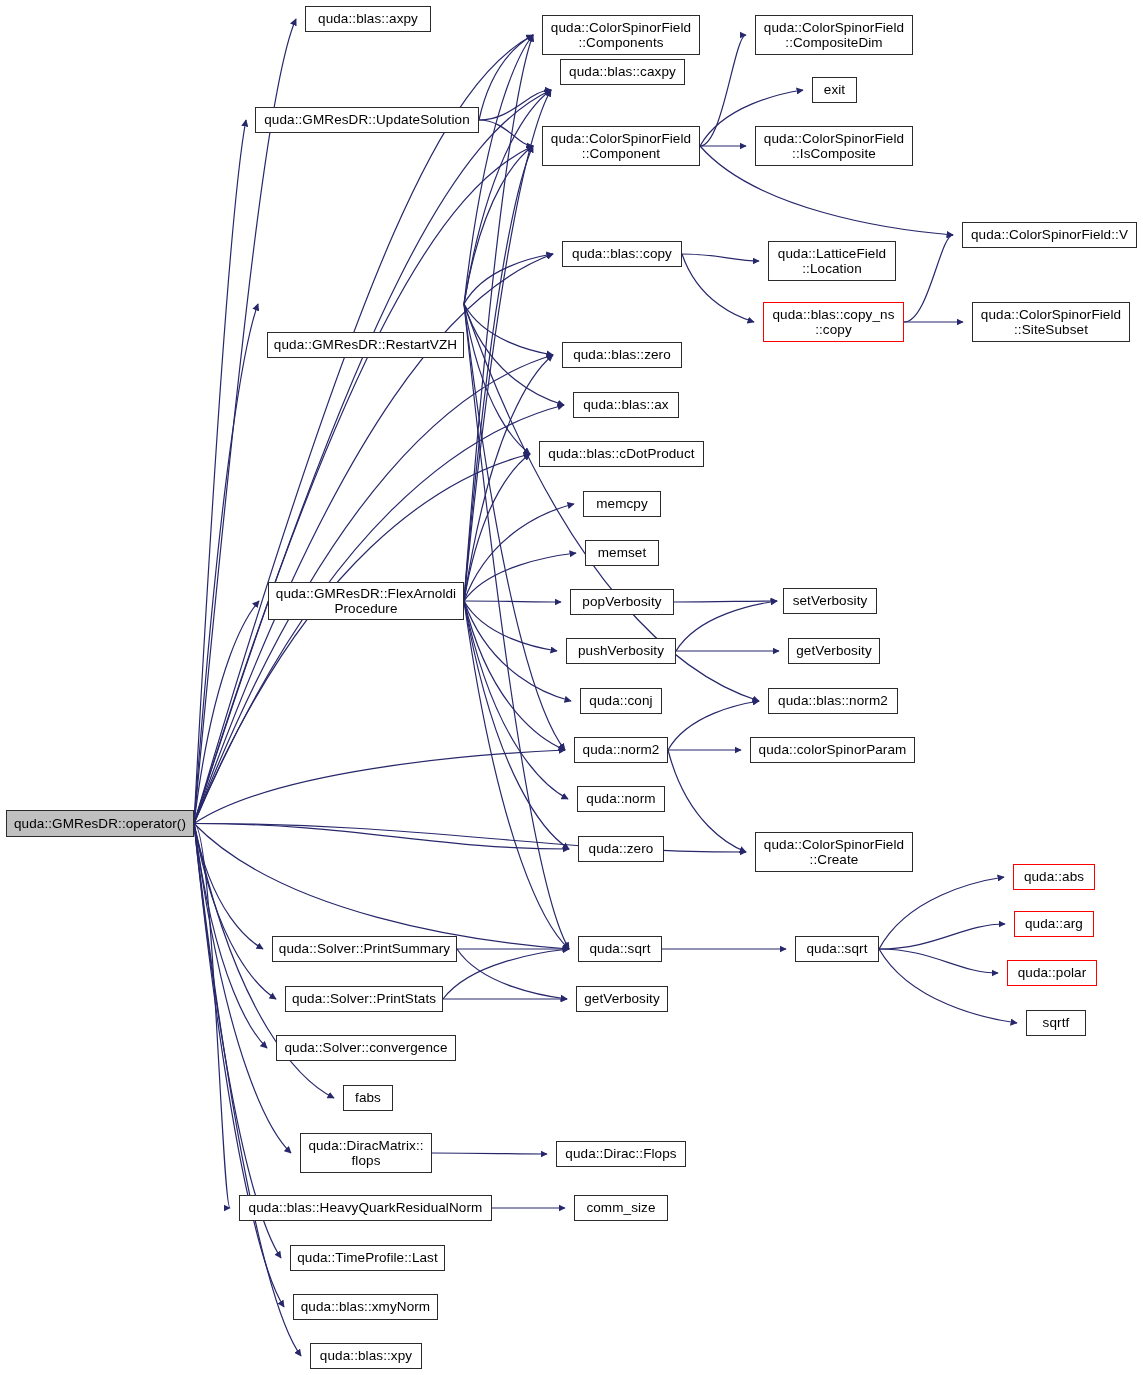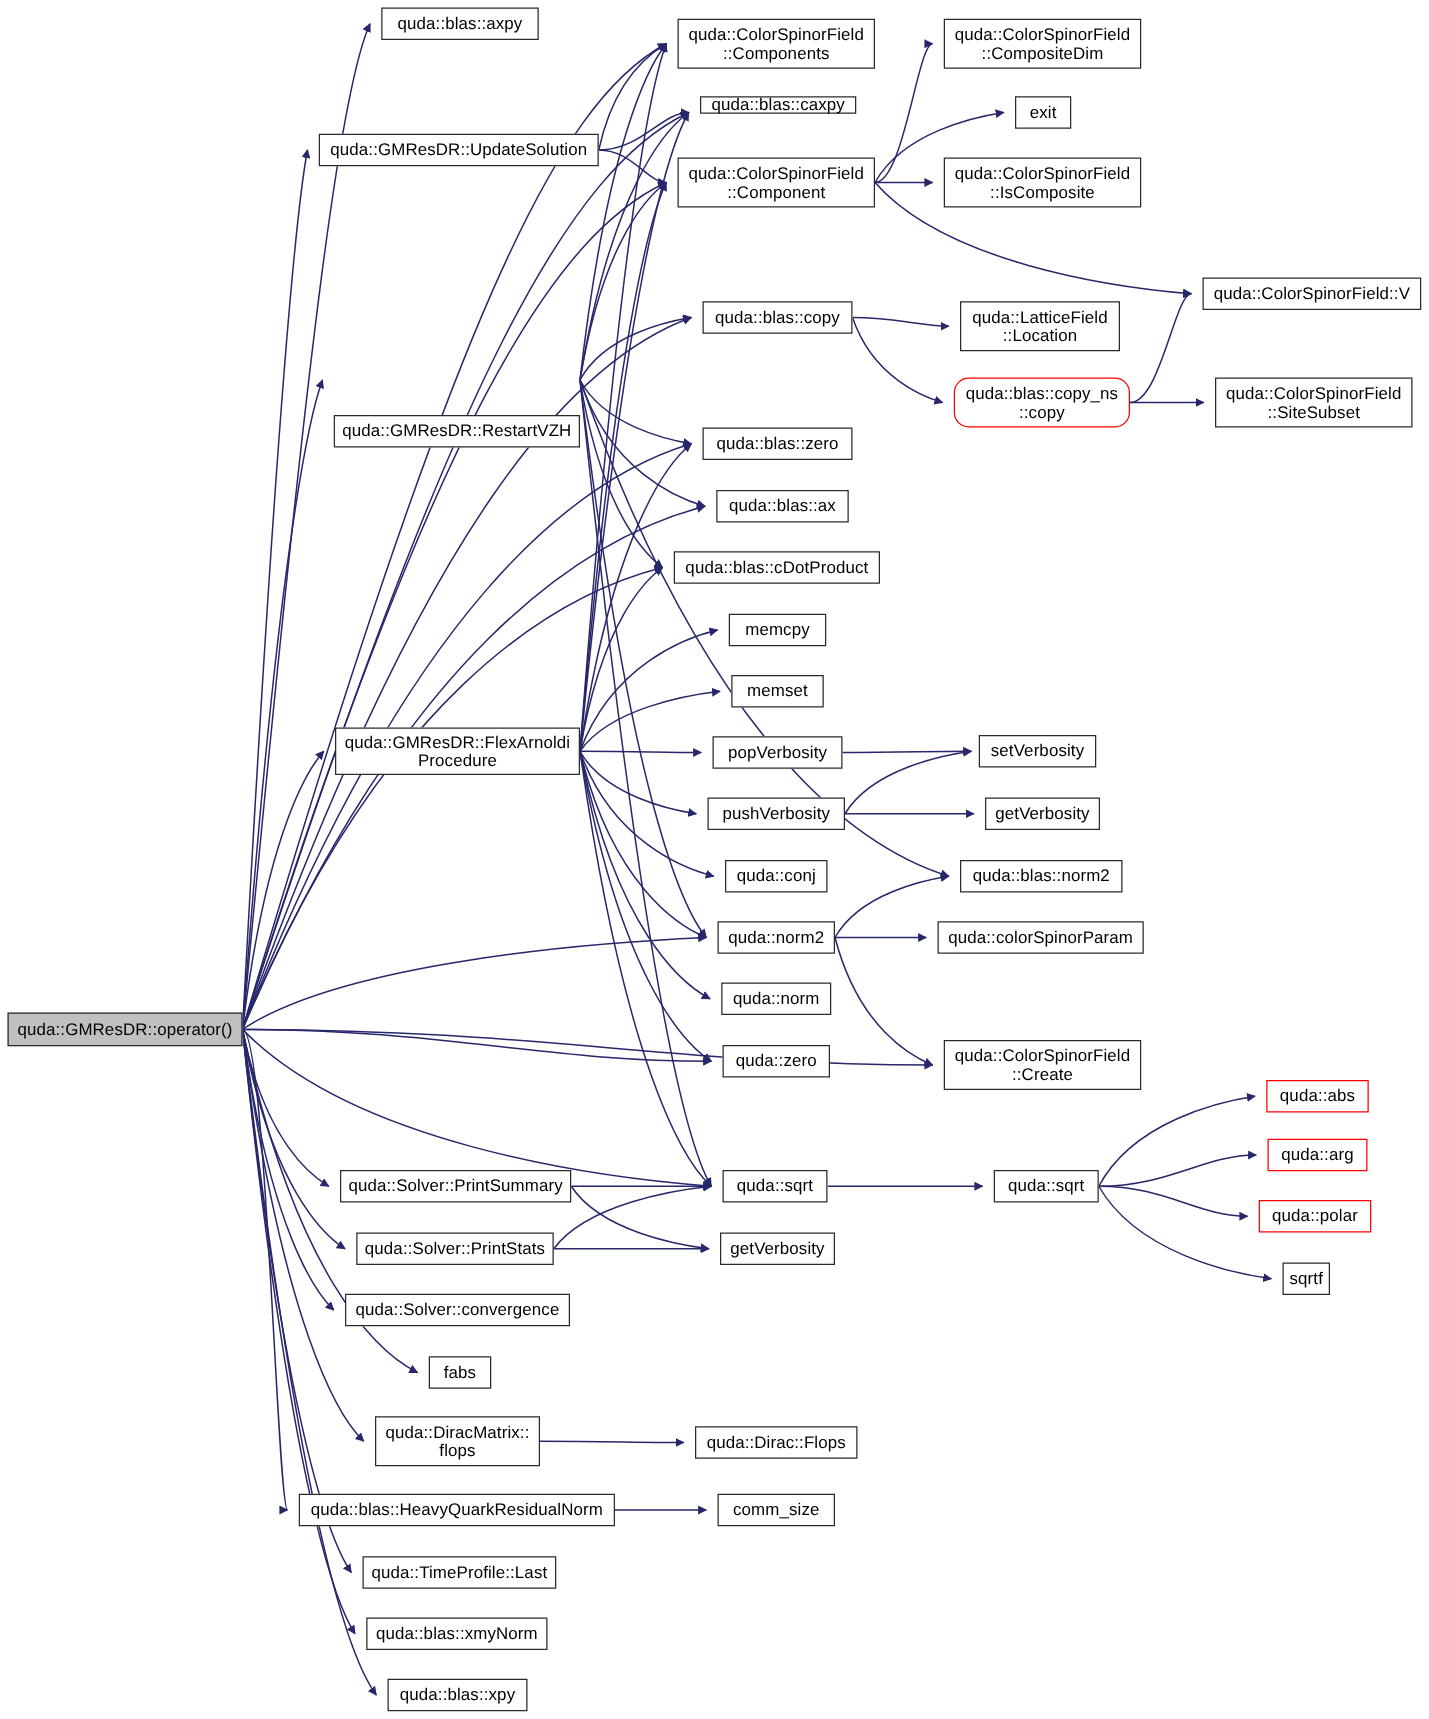--- a/index.html
+++ b/index.html
@@ -137,32 +137,32 @@
       </g>
   </svg>
   <div id="node-layer">
       <div class="node root" style="left: 6px; top: 810px; width: 188px; height: 27px;">quda::GMResDR::operator()</div>
       <div class="node" style="left: 305px; top: 6px; width: 126px; height: 26px;">quda::blas::axpy</div>
       <div class="node" style="left: 542px; top: 15px; width: 158px; height: 40px;">quda::ColorSpinorField
 ::Components</div>
       <div class="node" style="left: 755px; top: 15px; width: 158px; height: 40px;">quda::ColorSpinorField
 ::CompositeDim</div>
       <div class="node" style="left: 255px; top: 107px; width: 224px; height: 26px;">quda::GMResDR::UpdateSolution</div>
-      <div class="node" style="left: 560px; top: 77px; width: 125px; height: 14px;">quda::blas::caxpy</div>
+      <div class="node" style="left: 560px; top: 59px; width: 125px; height: 26px;">quda::blas::caxpy</div>
       <div class="node" style="left: 812px; top: 77px; width: 45px; height: 26px;">exit</div>
       <div class="node" style="left: 542px; top: 126px; width: 158px; height: 40px;">quda::ColorSpinorField
 ::Component</div>
       <div class="node" style="left: 755px; top: 126px; width: 158px; height: 40px;">quda::ColorSpinorField
 ::IsComposite</div>
       <div class="node" style="left: 962px; top: 222px; width: 175px; height: 26px;">quda::ColorSpinorField::V</div>
       <div class="node" style="left: 562px; top: 241px; width: 120px; height: 26px;">quda::blas::copy</div>
       <div class="node" style="left: 768px; top: 241px; width: 128px; height: 40px;">quda::LatticeField
 ::Location</div>
       <div class="node" style="left: 267px; top: 291px; width: 197px; height: 26px; margin-top: 41px;">quda::GMResDR::RestartVZH</div>
-      <div class="node red" style="left: 763px; top: 302px; width: 141px; height: 40px; border-radius: 12px;">quda::blas::copy_ns
+      <div class="node red" style="left: 763px; top: 302px; width: 141px; height: 40px;">quda::blas::copy_ns
 ::copy</div>
       <div class="node" style="left: 972px; top: 302px; width: 158px; height: 40px;">quda::ColorSpinorField
 ::SiteSubset</div>
       <div class="node" style="left: 562px; top: 342px; width: 120px; height: 26px;">quda::blas::zero</div>
       <div class="node" style="left: 573px; top: 392px; width: 106px; height: 26px;">quda::blas::ax</div>
       <div class="node" style="left: 539px; top: 441px; width: 165px; height: 26px;">quda::blas::cDotProduct</div>
       <div class="node" style="left: 583px; top: 491px; width: 78px; height: 26px;">memcpy</div>
       <div class="node" style="left: 585px; top: 540px; width: 74px; height: 26px; text-align: right;">memset</div>
       <div class="node" style="left: 268px; top: 582px; width: 196px; height: 38px;">quda::GMResDR::FlexArnoldi
 Procedure</div>
@@ -177,21 +177,21 @@
       <div class="node" style="left: 577px; top: 786px; width: 88px; height: 26px;">quda::norm</div>
       <div class="node" style="left: 578px; top: 836px; width: 86px; height: 26px;">quda::zero</div>
       <div class="node" style="left: 755px; top: 832px; width: 158px; height: 40px;">quda::ColorSpinorField
 ::Create</div>
       <div class="node" style="left: 272px; top: 936px; width: 185px; height: 26px;">quda::Solver::PrintSummary</div>
       <div class="node" style="left: 578px; top: 936px; width: 84px; height: 26px;">quda::sqrt</div>
       <div class="node" style="left: 795px; top: 936px; width: 84px; height: 26px;">quda::sqrt</div>
       <div class="node red" style="left: 1013px; top: 864px; width: 82px; height: 26px;">quda::abs</div>
       <div class="node red" style="left: 1014px; top: 911px; width: 80px; height: 26px;">quda::arg</div>
       <div class="node red" style="left: 1007px; top: 960px; width: 90px; height: 26px;">quda::polar</div>
-      <div class="node" style="left: 1026px; top: 1010px; width: 38px; height: 26px;">sqrtf</div>
+      <div class="node" style="left: 1026px; top: 1010px; width: 60px; height: 26px;">sqrtf</div>
       <div class="node" style="left: 285px; top: 986px; width: 158px; height: 26px;">quda::Solver::PrintStats</div>
       <div class="node" style="left: 576px; top: 986px; width: 92px; height: 26px;">getVerbosity</div>
       <div class="node" style="left: 276px; top: 1035px; width: 180px; height: 26px;">quda::Solver::convergence</div>
       <div class="node" style="left: 343px; top: 1085px; width: 50px; height: 26px;">fabs</div>
       <div class="node" style="left: 300px; top: 1133px; width: 132px; height: 40px;">quda::DiracMatrix::
 flops</div>
       <div class="node" style="left: 556px; top: 1141px; width: 130px; height: 26px;">quda::Dirac::Flops</div>
       <div class="node" style="left: 239px; top: 1195px; width: 253px; height: 26px;">quda::blas::HeavyQuarkResidualNorm</div>
       <div class="node" style="left: 574px; top: 1195px; width: 94px; height: 26px;">comm_size</div>
       <div class="node" style="left: 290px; top: 1245px; width: 155px; height: 26px;">quda::TimeProfile::Last</div>

